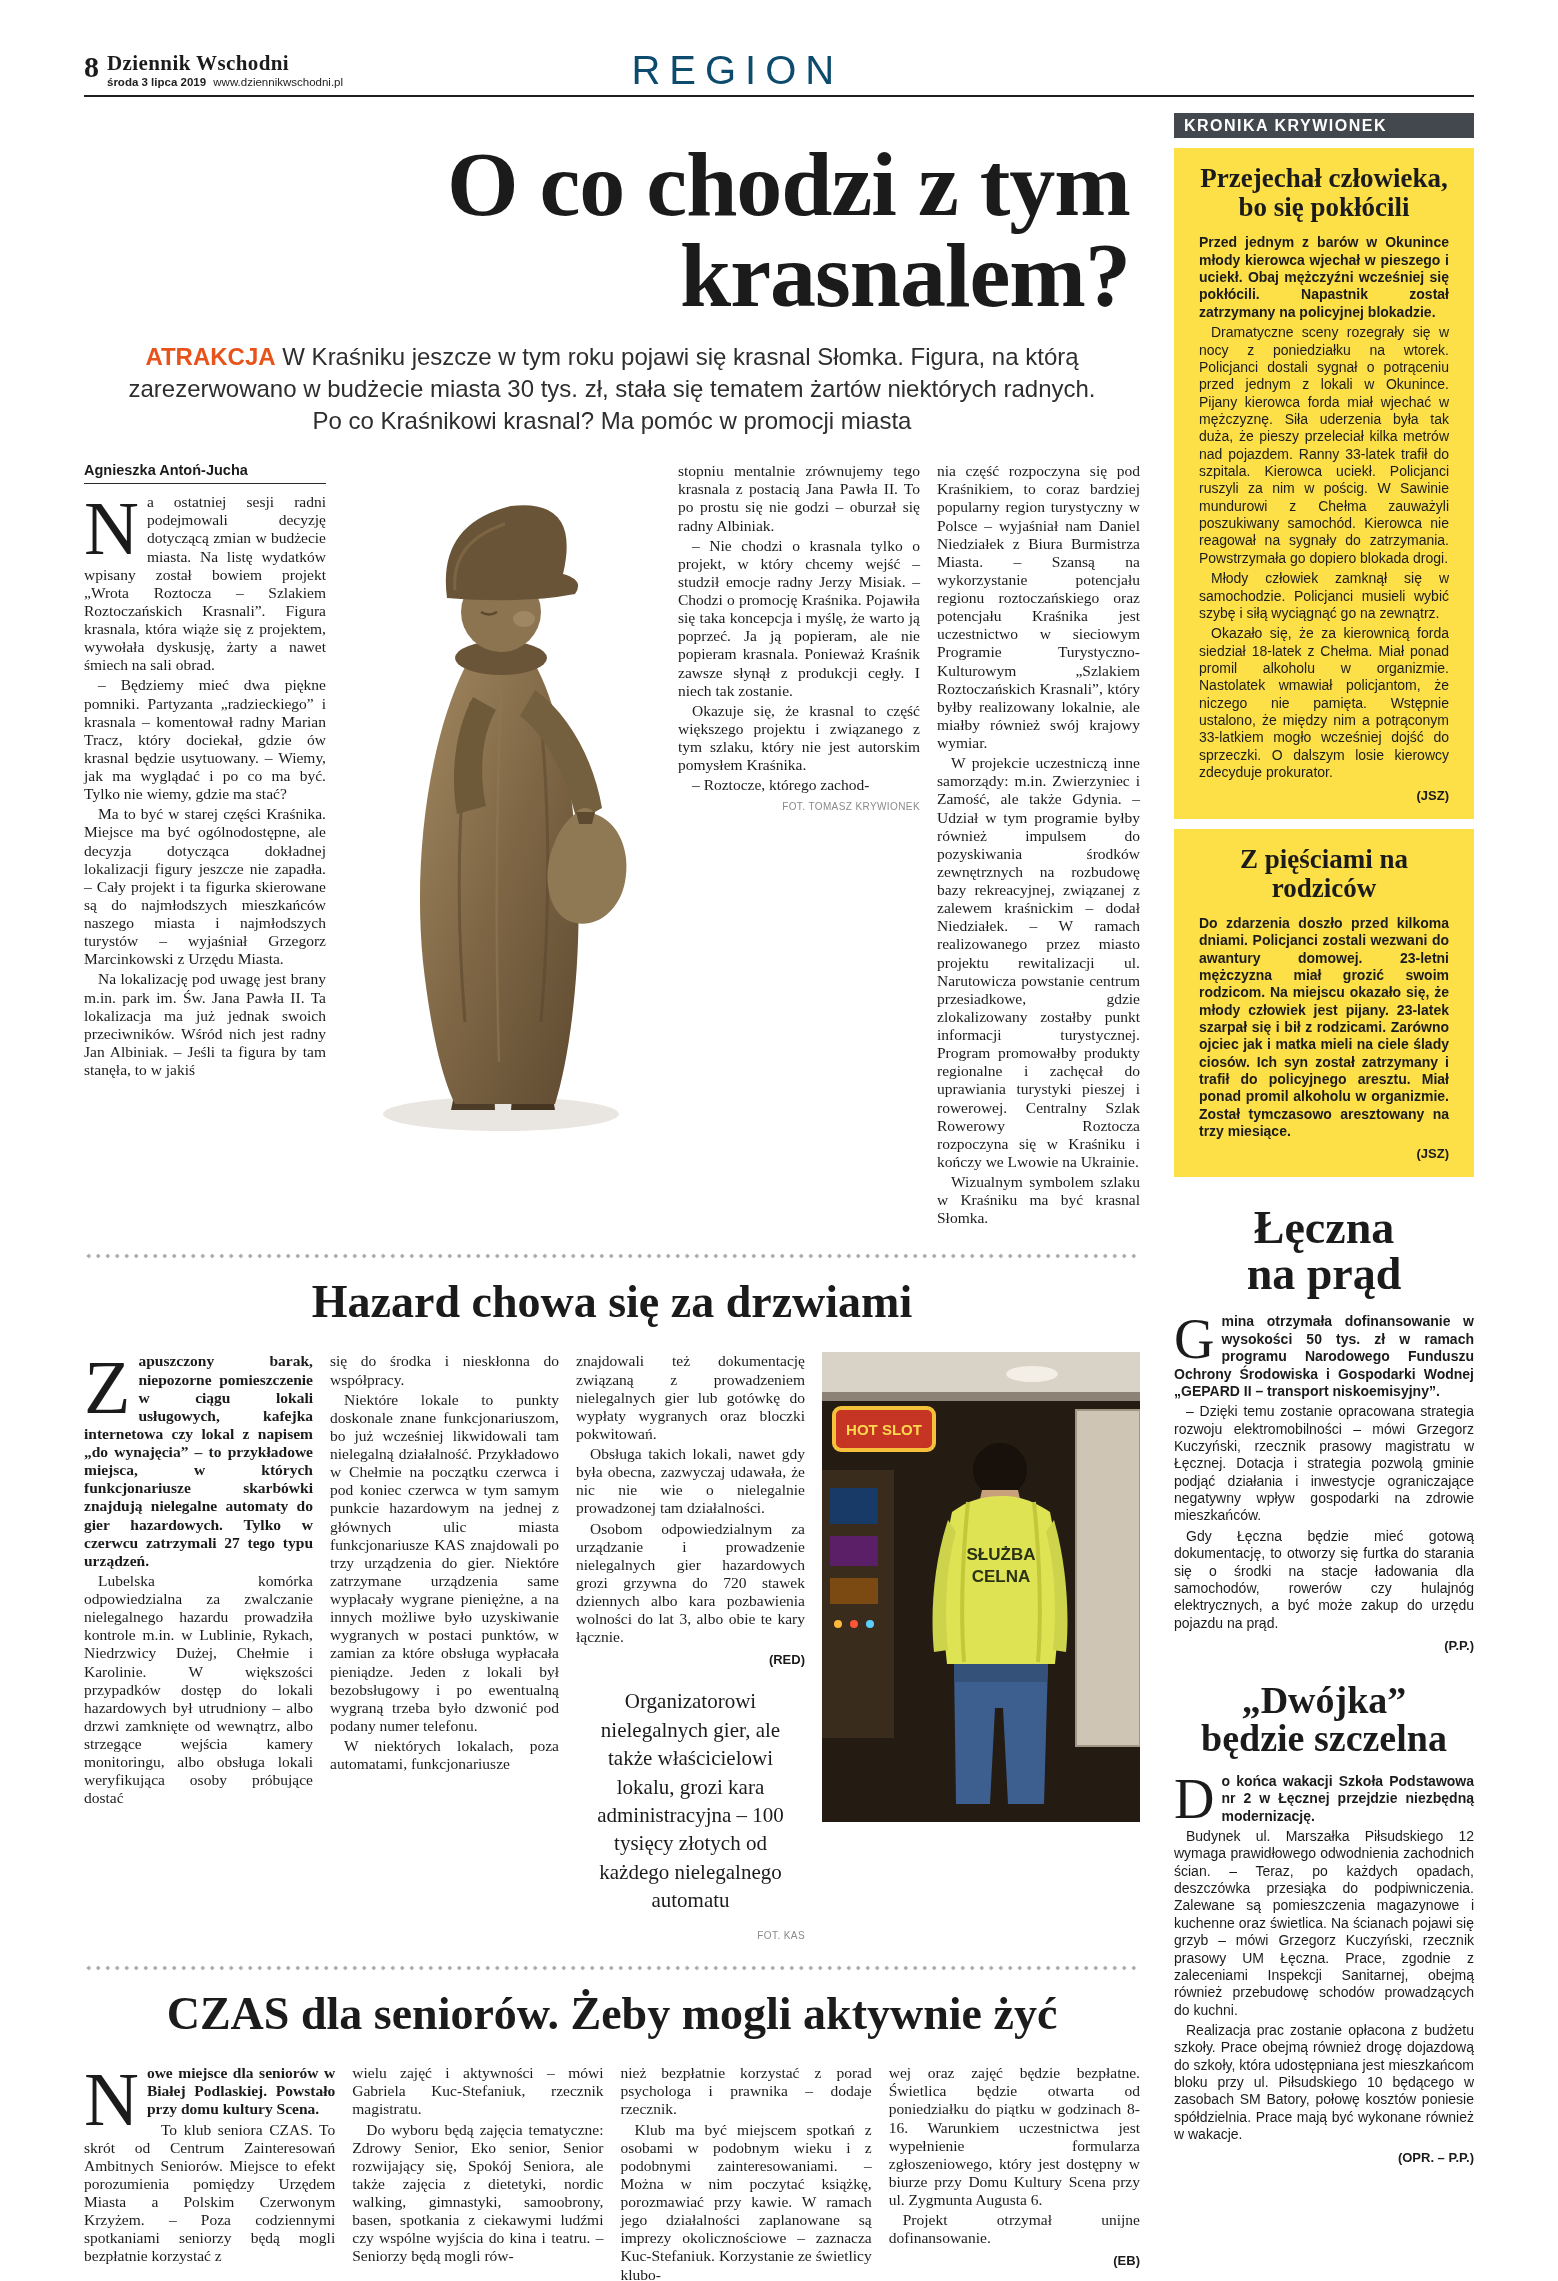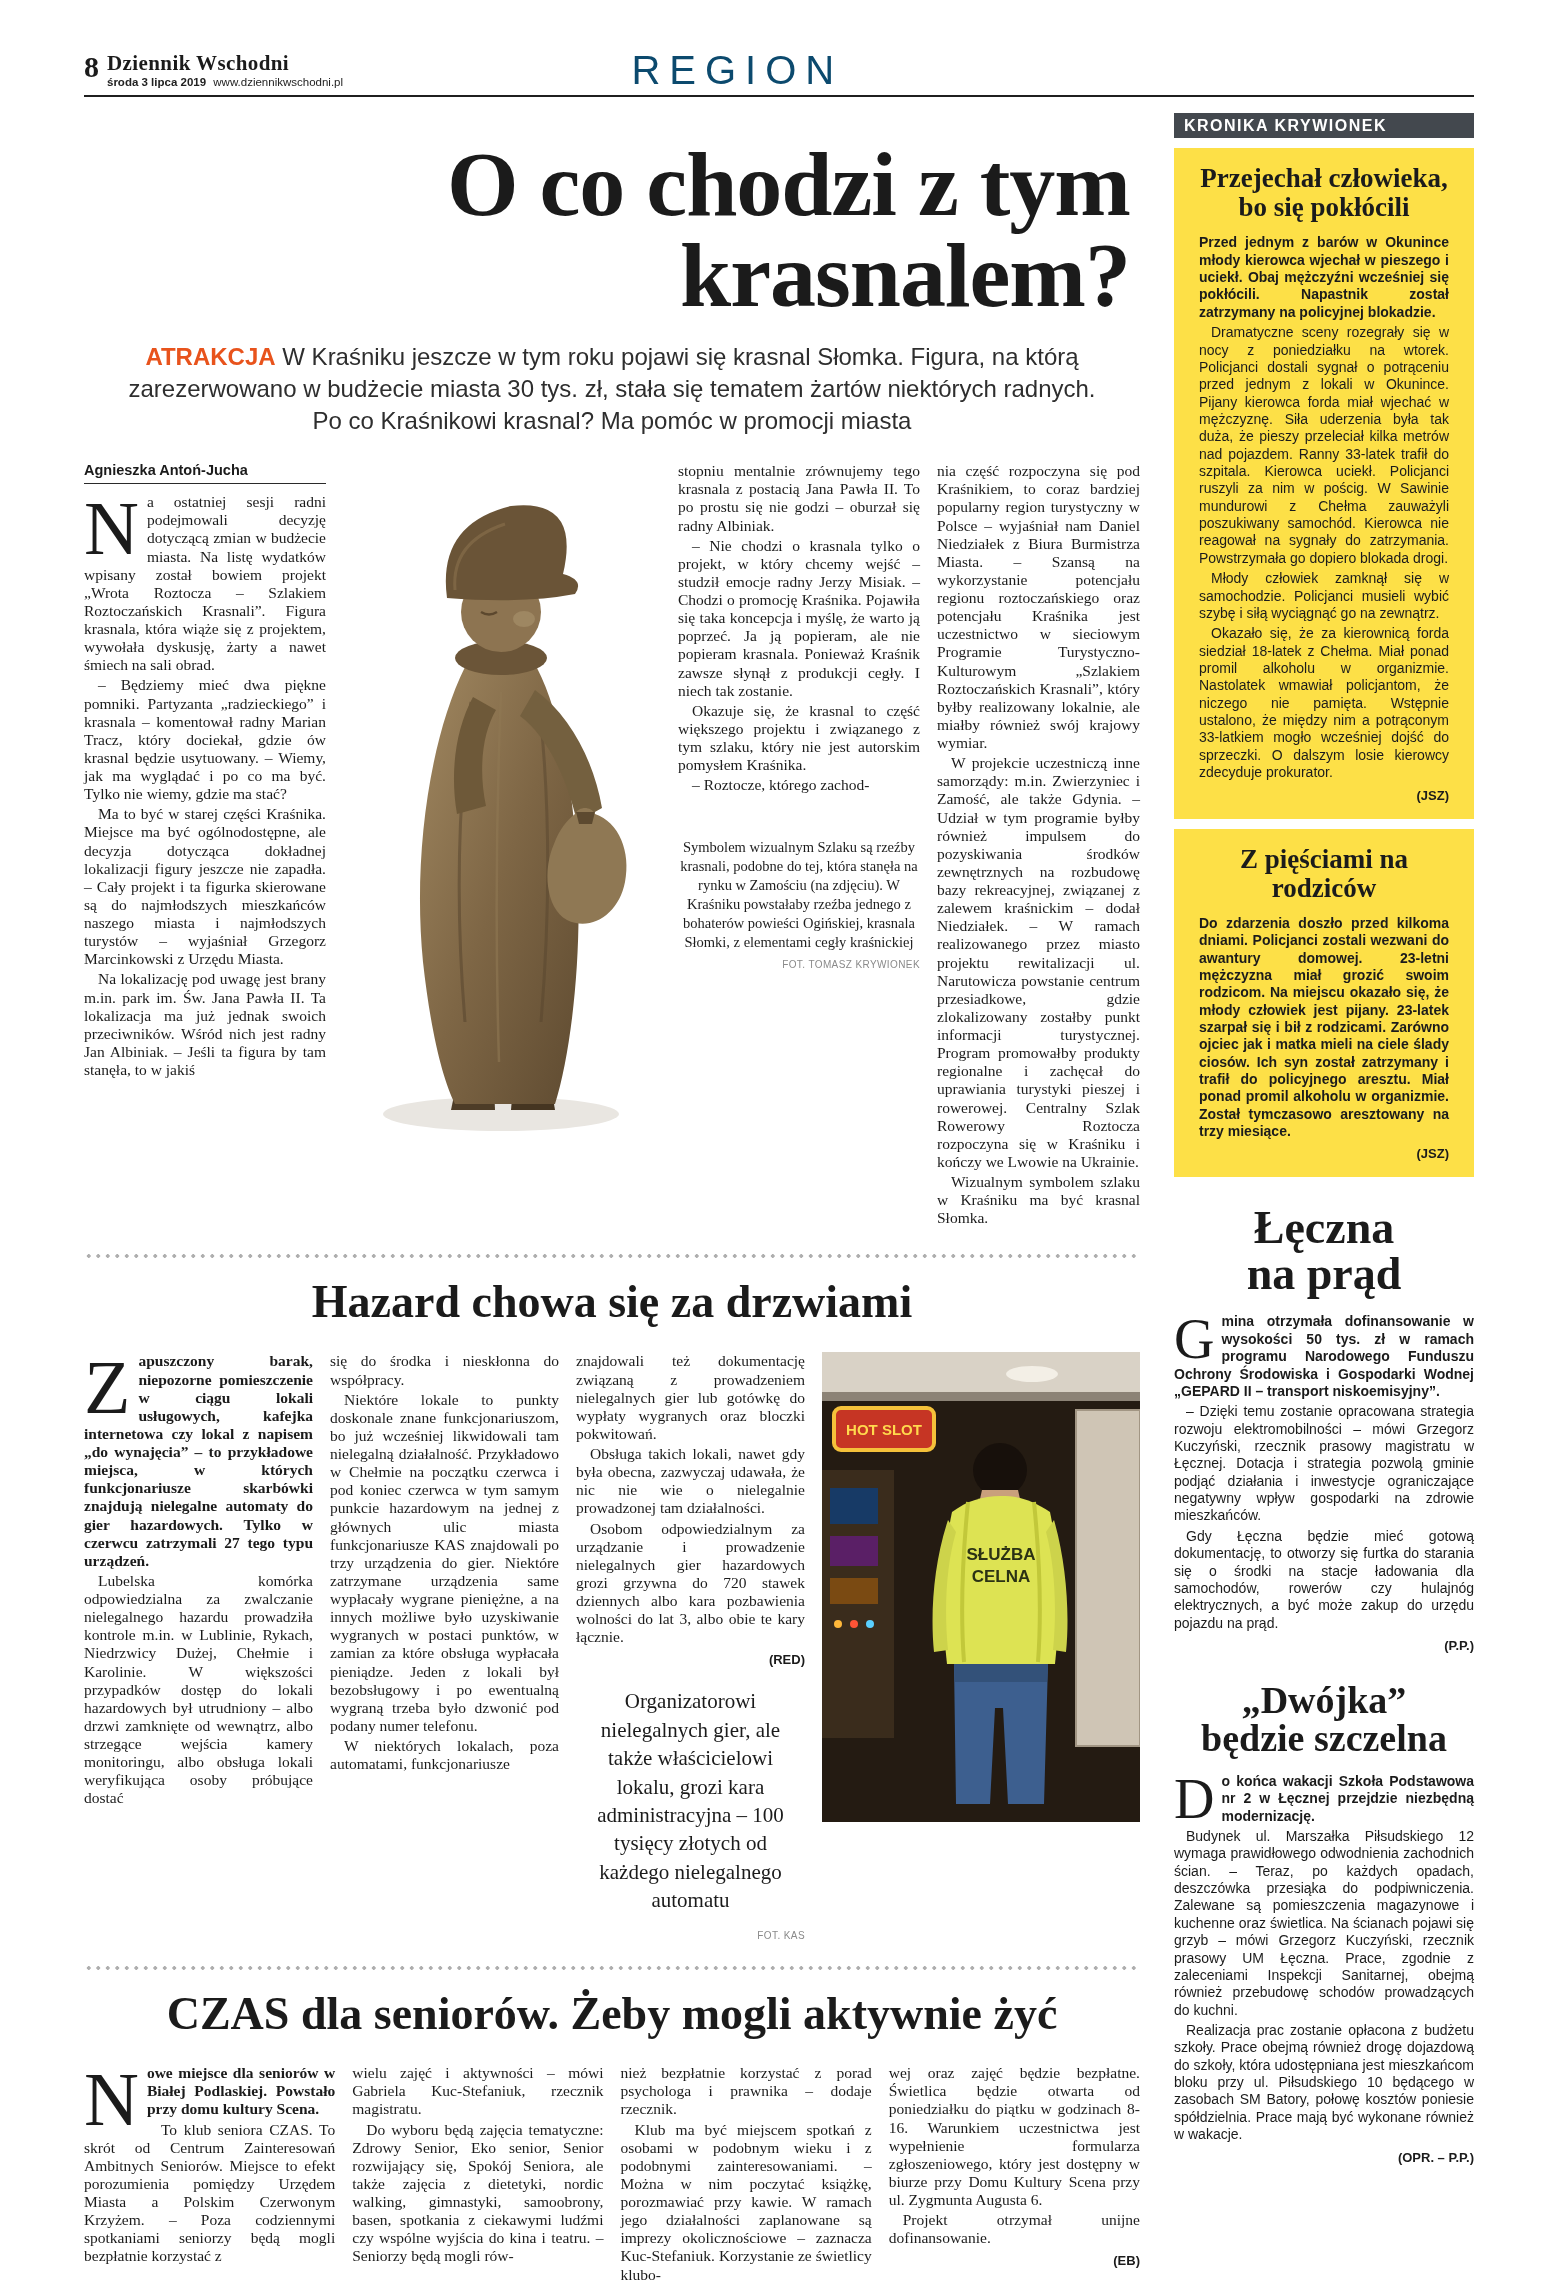--- a/index.html
+++ b/index.html
@@ -155,21 +155,20 @@
             </svg>
           </figure>
 
           <div class="col col-fixed">
             <div class="flow">
                 <p>stopniu mentalnie zrównujemy tego krasnala z postacią Jana Pawła II. To po prostu się nie godzi – oburzał się radny Albiniak.</p>
                 <p>– Nie chodzi o krasnala tylko o projekt, w który chcemy wejść – studził emocje radny Jerzy Misiak. – Chodzi o promocję Kraśnika. Pojawiła się taka koncepcja i myślę, że warto ją poprzeć. Ja ją popieram, ale nie popieram krasnala. Ponieważ Kraśnik zawsze słynął z produkcji cegły. I niech tak zostanie.</p>
                 <p>Okazuje się, że krasnal to część większego projektu i związanego z tym szlaku, który nie jest autorskim pomysłem Kraśnika.</p>
                 <p>– Roztocze, którego zachod-</p>
               </div>
-            <div class="caption">Symbolem wizualnym Szlaku są rzeźby krasnali, podobne do tej, która stanęła na rynku w Zamościu (na zdjęciu). W Kraśniku powstałaby rzeźba jednego z bohaterów powieści Ogińskiej, krasnala Słomki, z elementami cegły kraśnickiej</div>
             <div class="credit">FOT. TOMASZ KRYWIONEK</div>
           </div>
 
           <div class="col">
             <div class="flow">
                 <p>nia część rozpoczyna się pod Kraśnikiem, to coraz bardziej popularny region turystyczny w Polsce – wyjaśniał nam Daniel Niedziałek z Biura Burmistrza Miasta. – Szansą na wykorzystanie potencjału regionu roztoczańskiego oraz potencjału Kraśnika jest uczestnictwo w sieciowym Programie Turystyczno-Kulturowym „Szlakiem Roztoczańskich Krasnali”, który byłby realizowany lokalnie, ale miałby również swój krajowy wymiar.</p>
                 <p>W projekcie uczestniczą inne samorządy: m.in. Zwierzyniec i Zamość, ale także Gdynia. – Udział w tym programie byłby również impulsem do pozyskiwania środków zewnętrznych na rozbudowę bazy rekreacyjnej, związanej z zalewem kraśnickim – dodał Niedziałek. – W ramach realizowanego przez miasto projektu rewitalizacji ul. Narutowicza powstanie centrum przesiadkowe, gdzie zlokalizowany zostałby punkt informacji turystycznej. Program promowałby produkty regionalne i zachęcał do uprawiania turystyki pieszej i rowerowej. Centralny Szlak Rowerowy Roztocza rozpoczyna się w Kraśniku i kończy we Lwowie na Ukrainie.</p>
                 <p>Wizualnym symbolem szlaku w Kraśniku ma być krasnal Słomka.</p>
               </div>
           </div>

